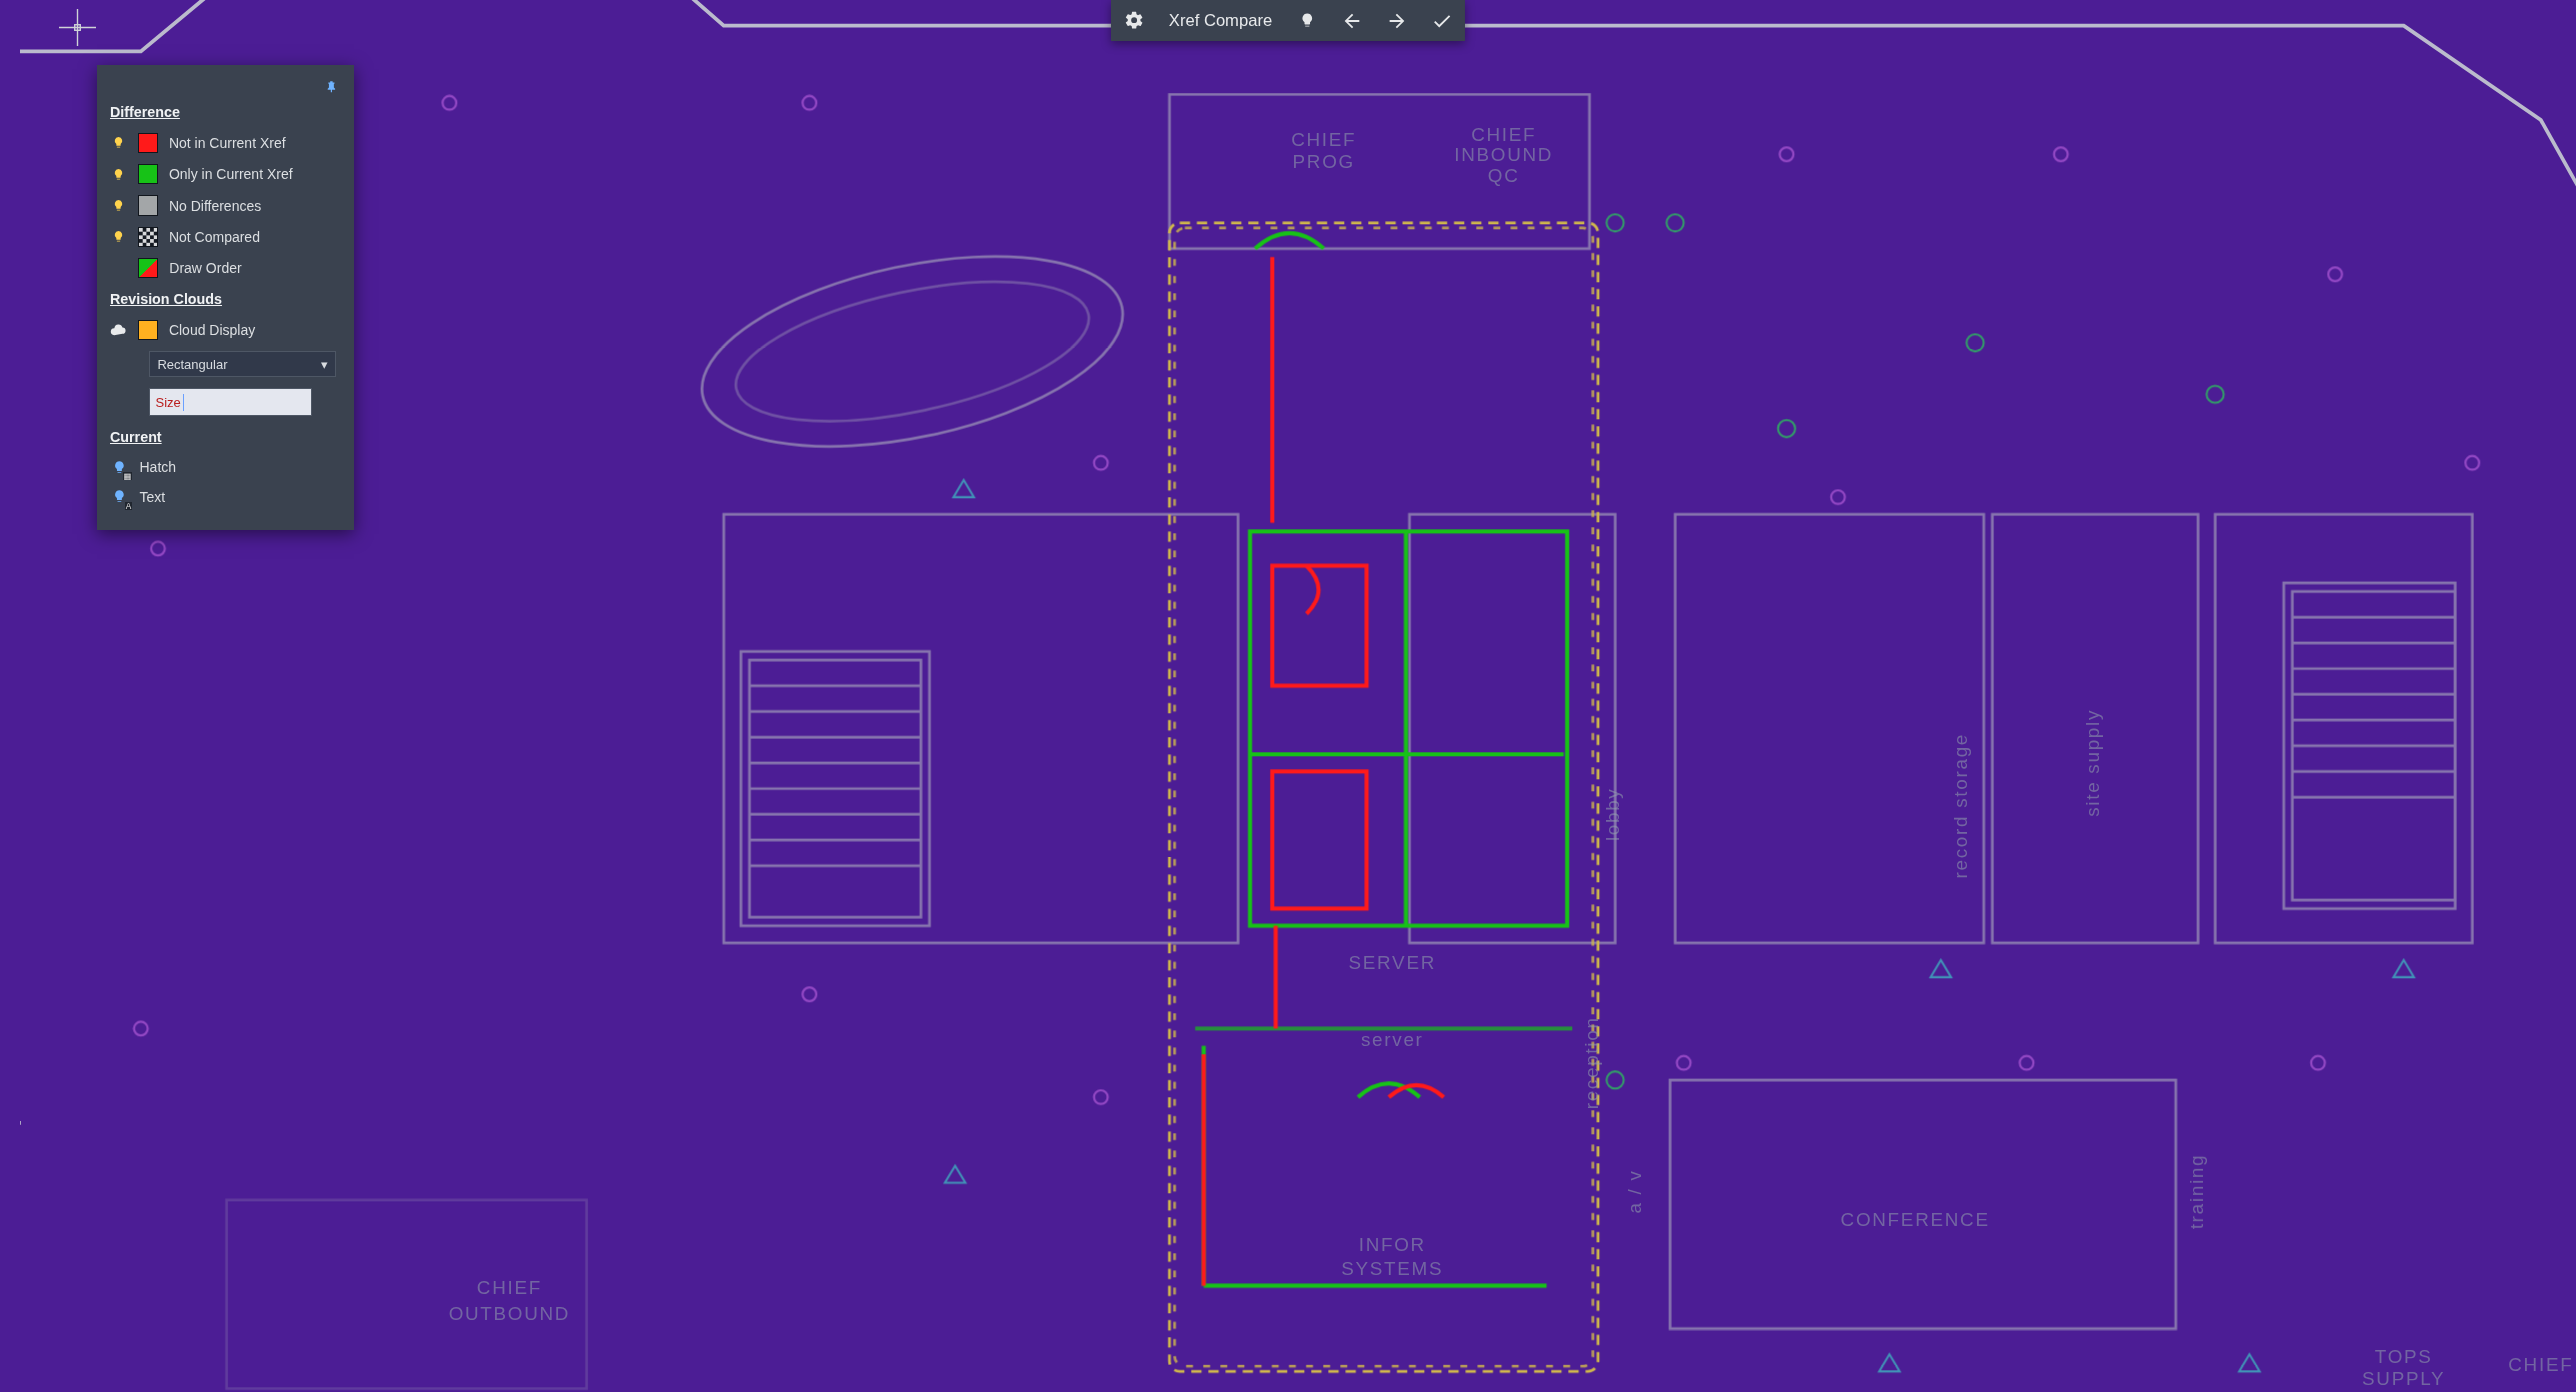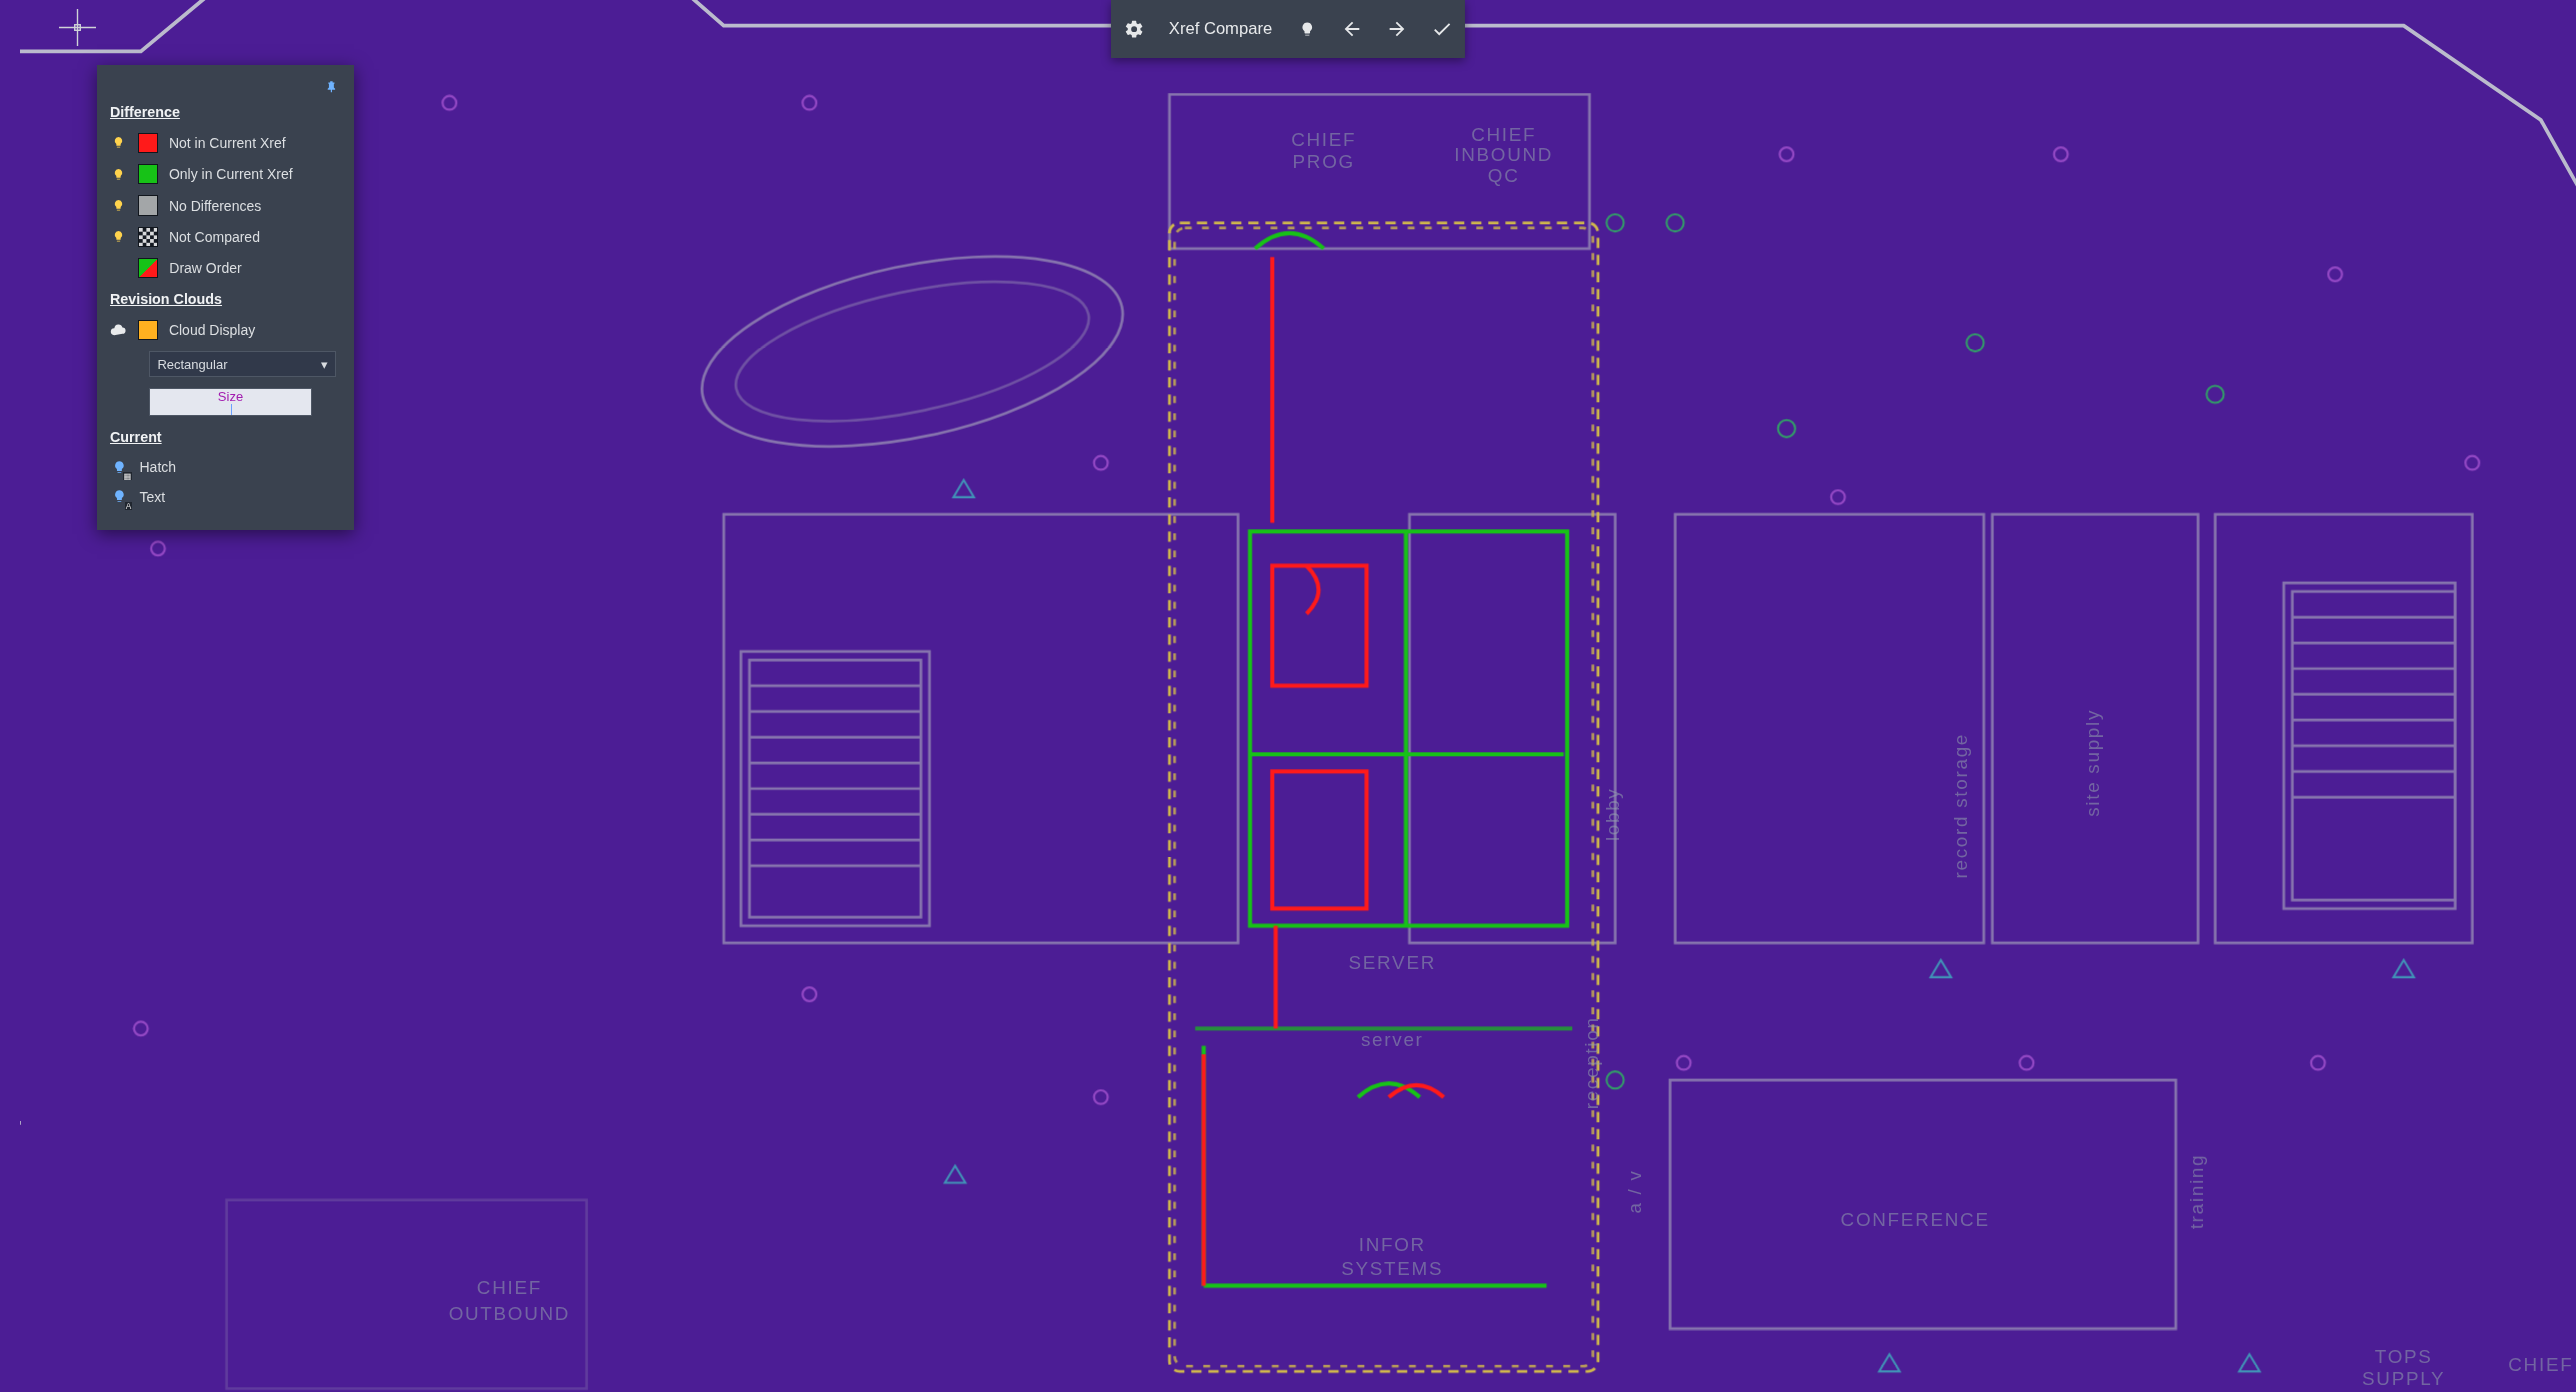--- a/index.html
+++ b/index.html
@@ -18,21 +18,21 @@
     padding-left: 20px;
   }
   .canvas svg { width: 100%; height: 100%; display:block; }
 
   
   .top-toolbar {
     position: absolute;
     top: 0; left: 50%; transform: translateX(-50%);
     background: #3a424f;
     display: flex; align-items: center;
-    height: 58px;
+    height: 41px;
     padding: 0 9.2px;
     gap: 17px;
     box-shadow: 0 2.8px 9.2px rgba(0,0,0,.4);
     z-index: 50;
   }
   .top-toolbar .tb-btn {
     display:flex; align-items:center; justify-content:center;
     width: 28px; height: 28px;
     color: #e6e8ea;
     cursor: pointer;
@@ -94,22 +94,22 @@
   .select {
     width: 187px; height:26px;
     background:#31394a; border:0.9px solid #4e5765;
     color:#d8dce0; font-size:13px;
     display:flex; align-items:center; justify-content:space-between;
     padding:0 7.4px; cursor:pointer;
   }
   .input {
     width:163px; height:28px;
     background:#e4e7ef; border:0.9px solid #4e5765;
-    color:#a21caf; font-size:13px; padding:0 5.5px;
-    display:flex; align-items:center;flex-direction:column;
+    color:#b91c1c; font-size:13px; padding:0 5.5px;
+    display:flex; align-items:center;
   }
   .input .caret {
     width:1.8px; height:16.6px; background:#6aa0ff; margin-left:1.8px;
     animation: blink 1s step-end infinite;
   }
   @keyframes blink { 50% { opacity:0 } }
   .filter-icon {
     width:18.5px; height:18.5px; display:inline-flex; align-items:center; justify-content:center;
     color:#6fb3ff; position:relative;
   }

